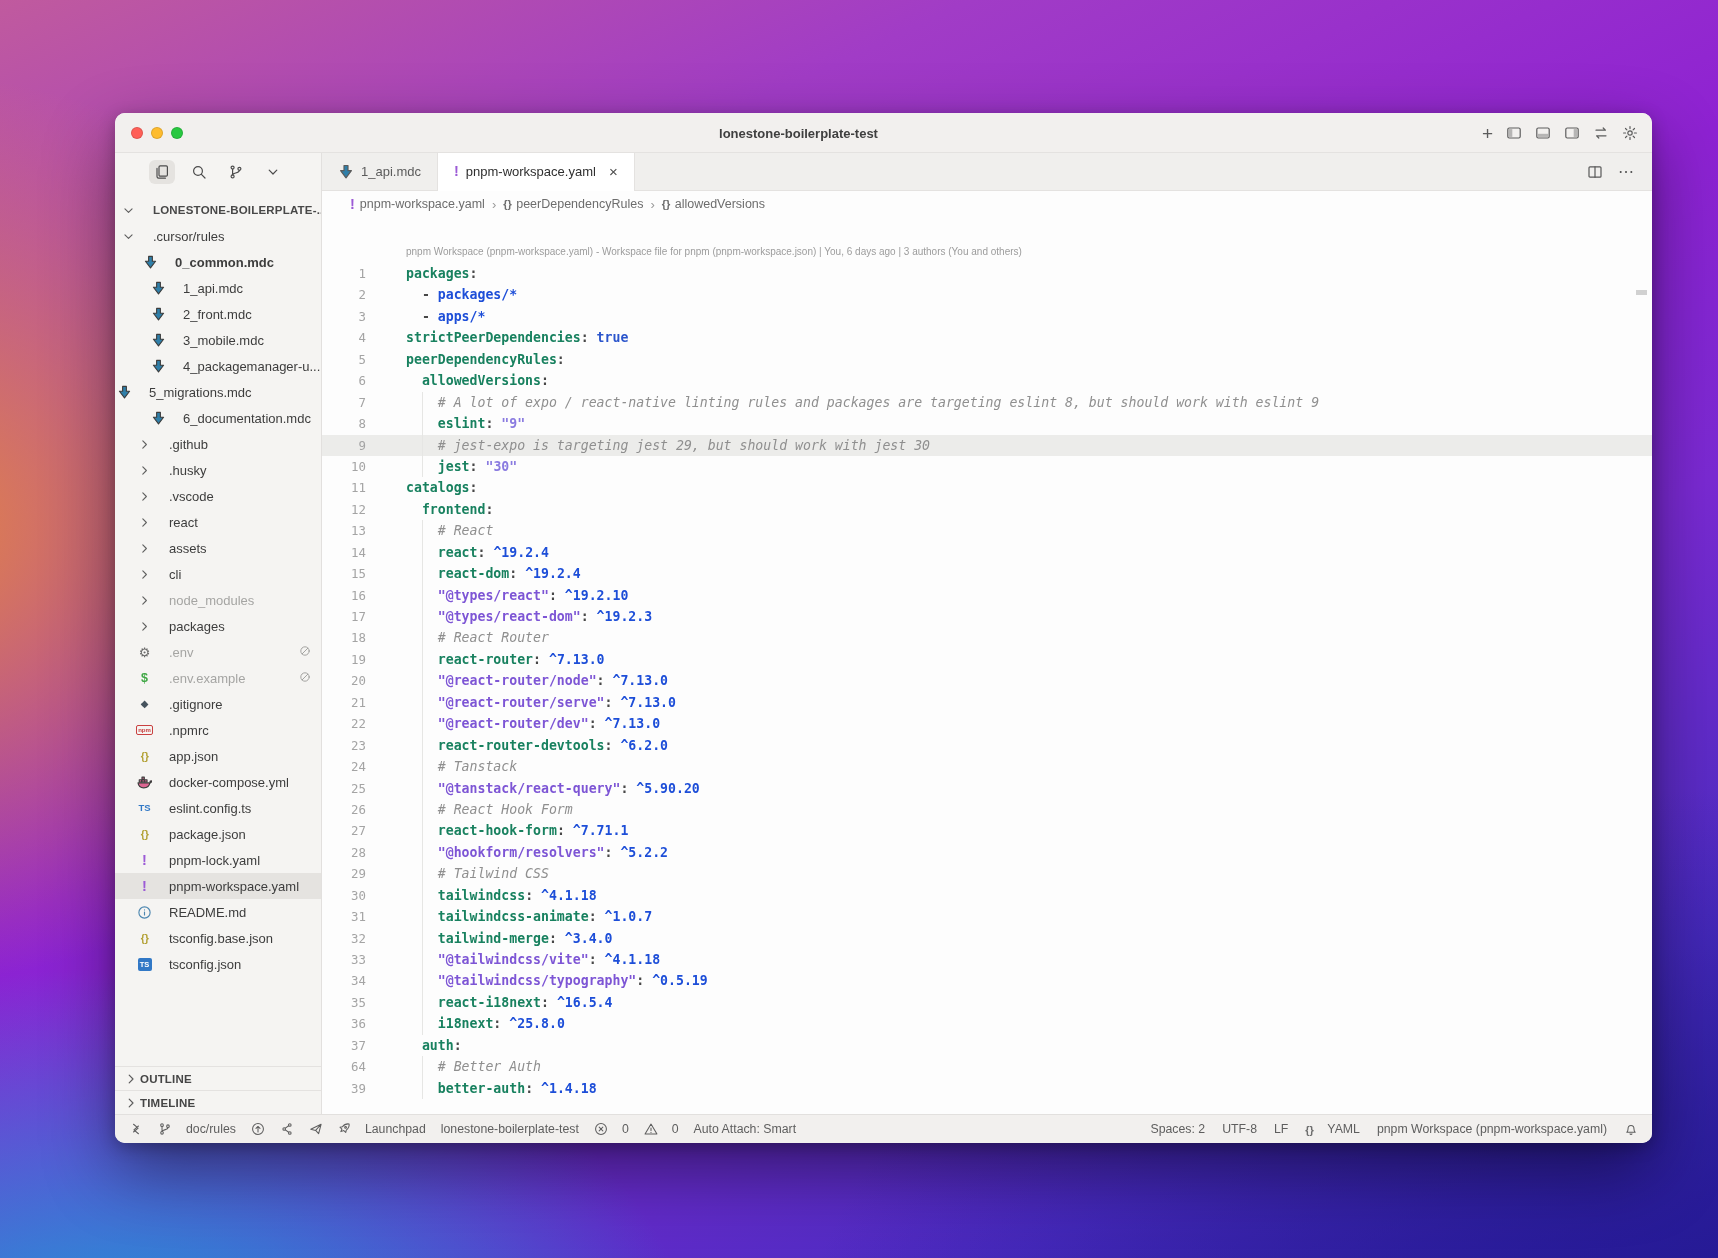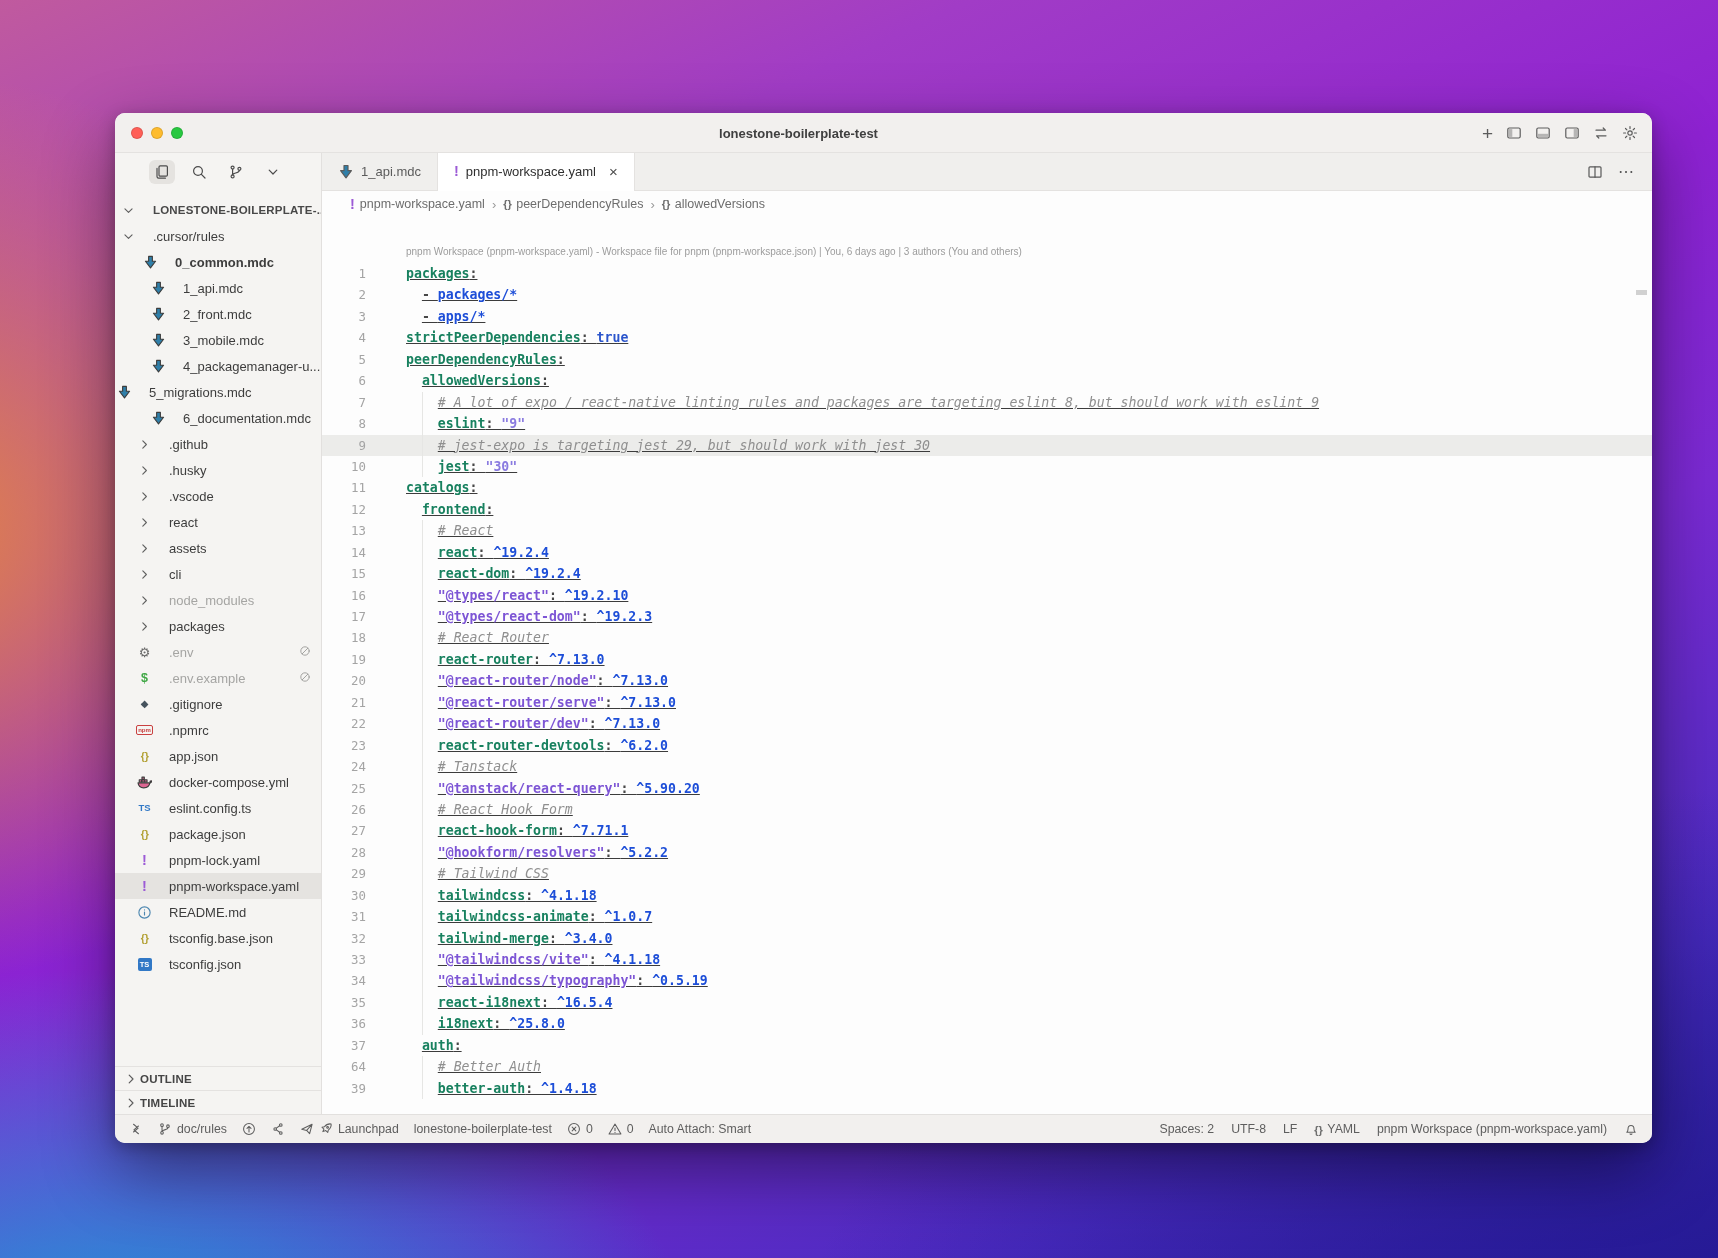--- a/index.html
+++ b/index.html
@@ -55,37 +55,37 @@
   .tab-close { margin-left:6px; font-size:15px; color:#4d4d4d; line-height:1; }
   .tab-actions { margin-left:auto; display:flex; align-items:center; gap:15px; padding-right:18px; color:#585858; }
   .breadcrumbs { height:26px; flex:none; display:flex; align-items:center; padding-left:28px; font-size:12.5px; color:#6d6d6d; background:#fdfdfd; }
   .crumb { display:flex; align-items:center; gap:5px; }
   .crumb-sep { margin:0 7px; color:#9a9a9a; font-size:13px; }
   .code-wrap { position:relative; flex:1; font-family:"DejaVu Sans Mono","Liberation Mono",monospace; font-size:13.2px; line-height:21.45px; overflow:hidden; }
   .codelens { height:46px; padding-top:24px; padding-left:84px; font-family:"Liberation Sans",sans-serif; font-size:10px; color:#9c9c9c; white-space:nowrap; }
   .cl { display:flex; height:21.45px; white-space:pre; }
   .cl.hl { background:#ececea; }
   .ln { flex:0 0 44px; text-align:right; color:#a4a4a4; font-size:12.4px; }
-  .lc { padding-left:40px;text-decoration:underline; }
+  .lc { padding-left:40px; }
   .ind { display:inline-block; white-space:pre; }
   .ind + .ind { box-shadow:inset 1px 0 0 #e6e6e4; }
   .tk-k { color:#18815f; font-weight:700; }
   .tk-q { color:#7d55d5; font-weight:700; }
   .tk-p { color:#474747; font-weight:700; }
   .tk-d { color:#474747; font-weight:700; }
   .tk-v { color:#1d4ed8; font-weight:700; }
   .tk-s { color:#8a7be0; font-weight:700; }
   .tk-b { color:#2b55cc; font-weight:700; }
   .tk-c { color:#8f8f8f; font-style:italic; }
   .ruler-mark { position:absolute; right:5px; top:73px; width:11px; height:5px; background:#bdbdbd; opacity:.7; }
   
   .statusbar { height:29px; background:#f2f0ee; border-top:1px solid #e2e0de; display:flex; align-items:center; font-size:12.3px; color:#5e5e5e; padding:0 14px; }
   .sleft { display:flex; align-items:center; gap:15px; }
   .sright { margin-left:auto; display:flex; align-items:center; gap:17px; }
-  .sitem { display:flex; align-items:flex-end; gap:5px; white-space:nowrap; }
+  .sitem { display:flex; align-items:flex-end; gap:14px; white-space:nowrap; }
   
   .ic { display:inline-flex; align-items:center; justify-content:center; }
   .ic svg { width:16px; height:16px; stroke:currentColor; fill:none; stroke-width:1.2; stroke-linecap:round; stroke-linejoin:round; }
   .sm svg { width:14px; height:14px; }
   .tree .ic svg { width:15px; height:15px; }
   .chev { color:#5f5f5f; }
   .excl { color:#9c5bd6; font-weight:700; font-size:14.5px; line-height:1; }
   .dollar { color:#3fa745; font-weight:700; font-size:12.5px; line-height:1; }
   .gearch { color:#6a6a6a; font-size:13px; line-height:1; }
   .diam { color:#46535e; font-size:10px; line-height:1; }

